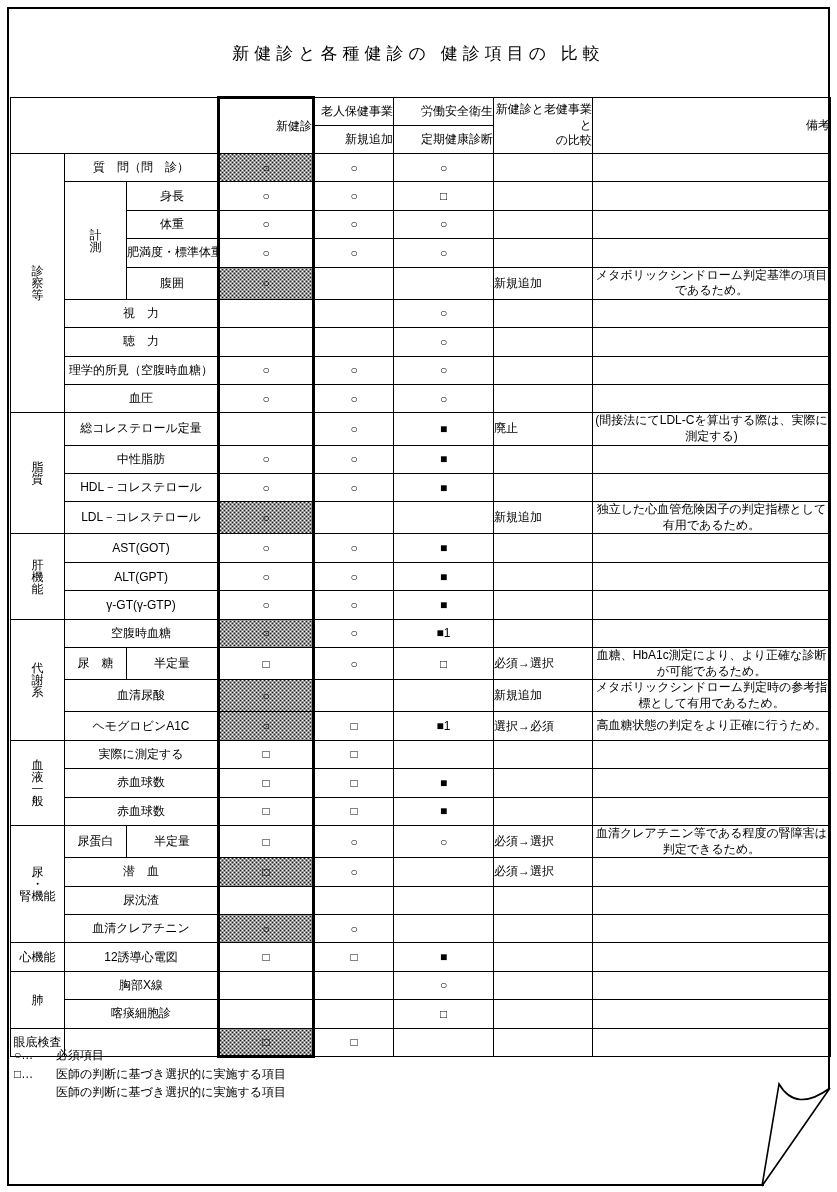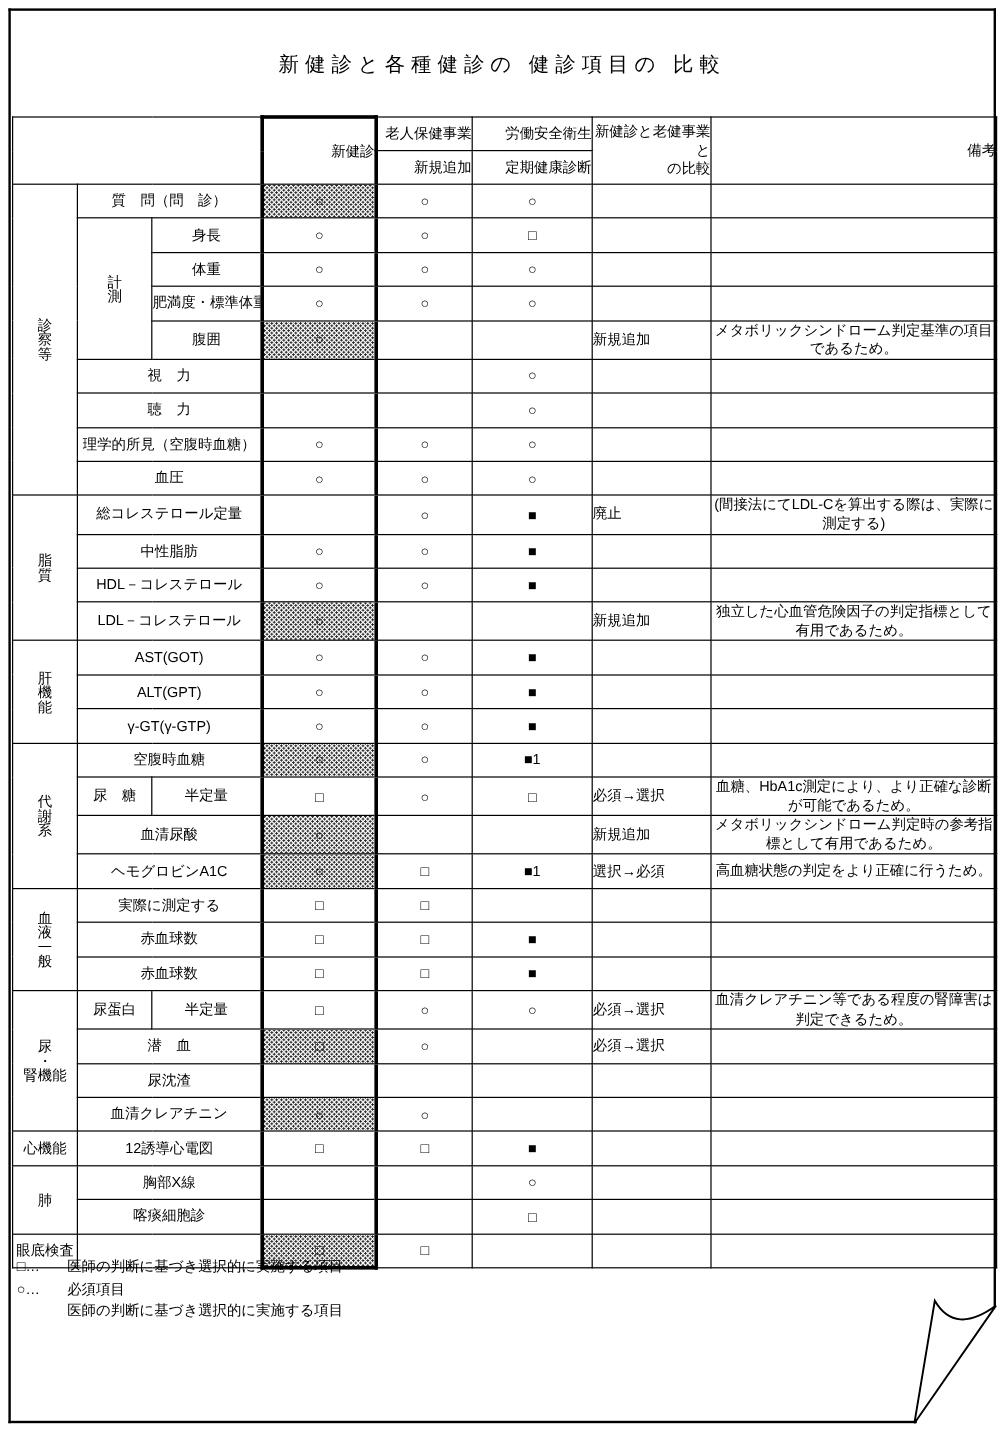--- a/index.html
+++ b/index.html
@@ -411,20 +411,20 @@
         <td class="sym shin shaded shin-last">□</td>
         <td class="sym">□</td>
         <td class="sym"></td>
         <td class="hikaku"></td>
         <td class="biko"></td>
       </tr>
     </tbody>
 </table>
 
 <div class="legend">
+  <div class="row"><span class="marker">○…</span><span>必須項目</span></div>
   <div class="row"><span class="marker">□…</span><span>医師の判断に基づき選択的に実施する項目</span></div>
-  <div class="row"><span class="marker">○…</span><span>必須項目</span></div>
   <div class="row"><span class="marker"></span><span>医師の判断に基づき選択的に実施する項目</span></div>
 </div>
 
 <svg class="curl" width="147" height="127" viewBox="0 0 147 127">
   <path d="M 72 121 L 89 19 Q 106 48 140 23 L 72 121 Z" fill="#ffffff" stroke="#000000" stroke-width="1.6" stroke-linejoin="miter"></path>
 </svg>
 
 </body></html>

